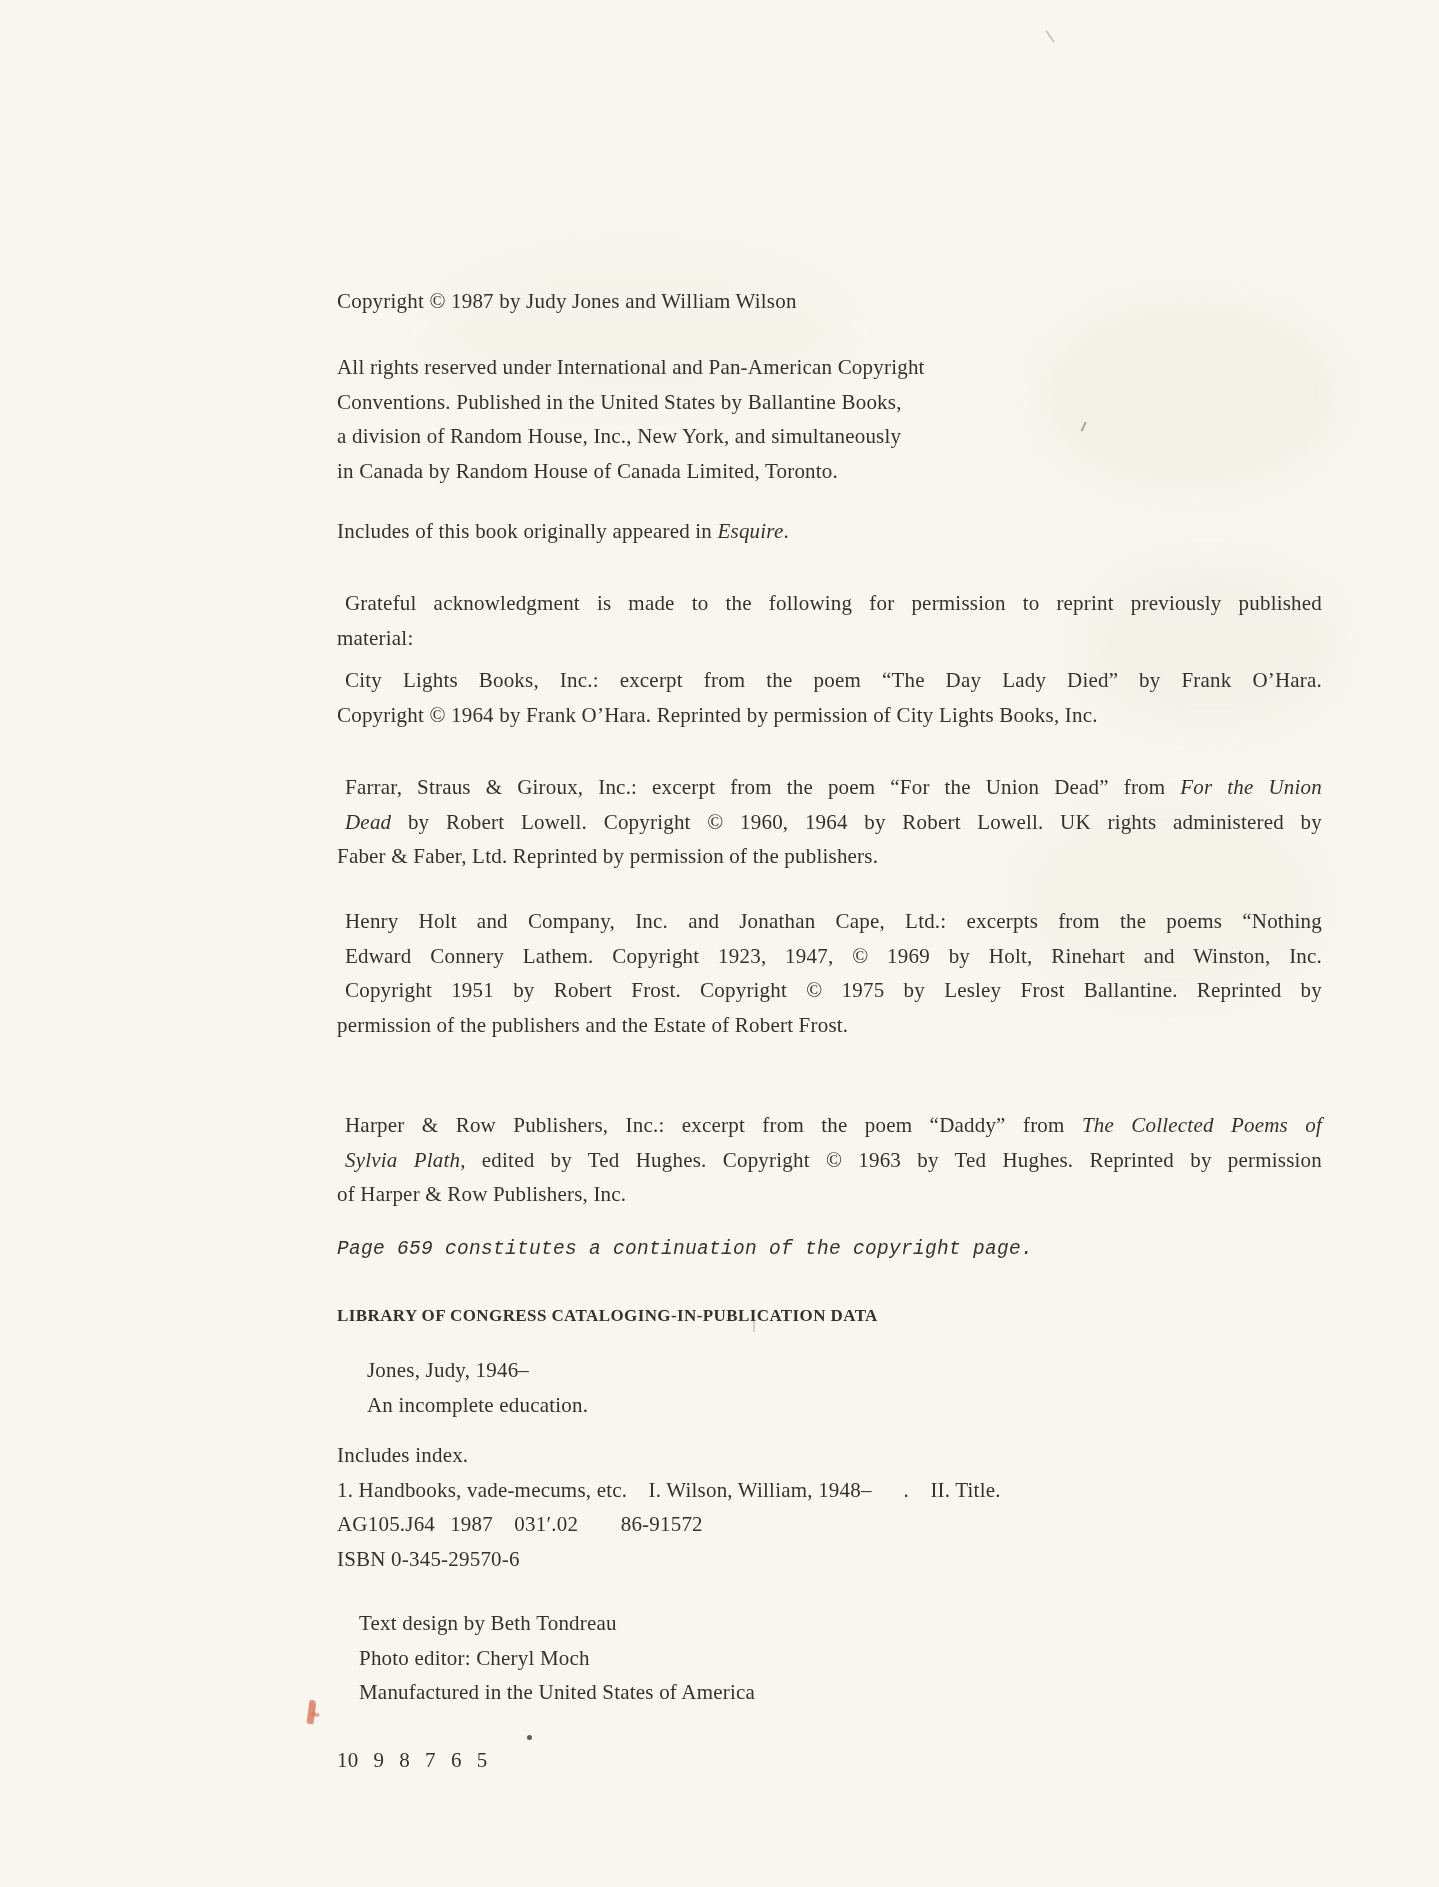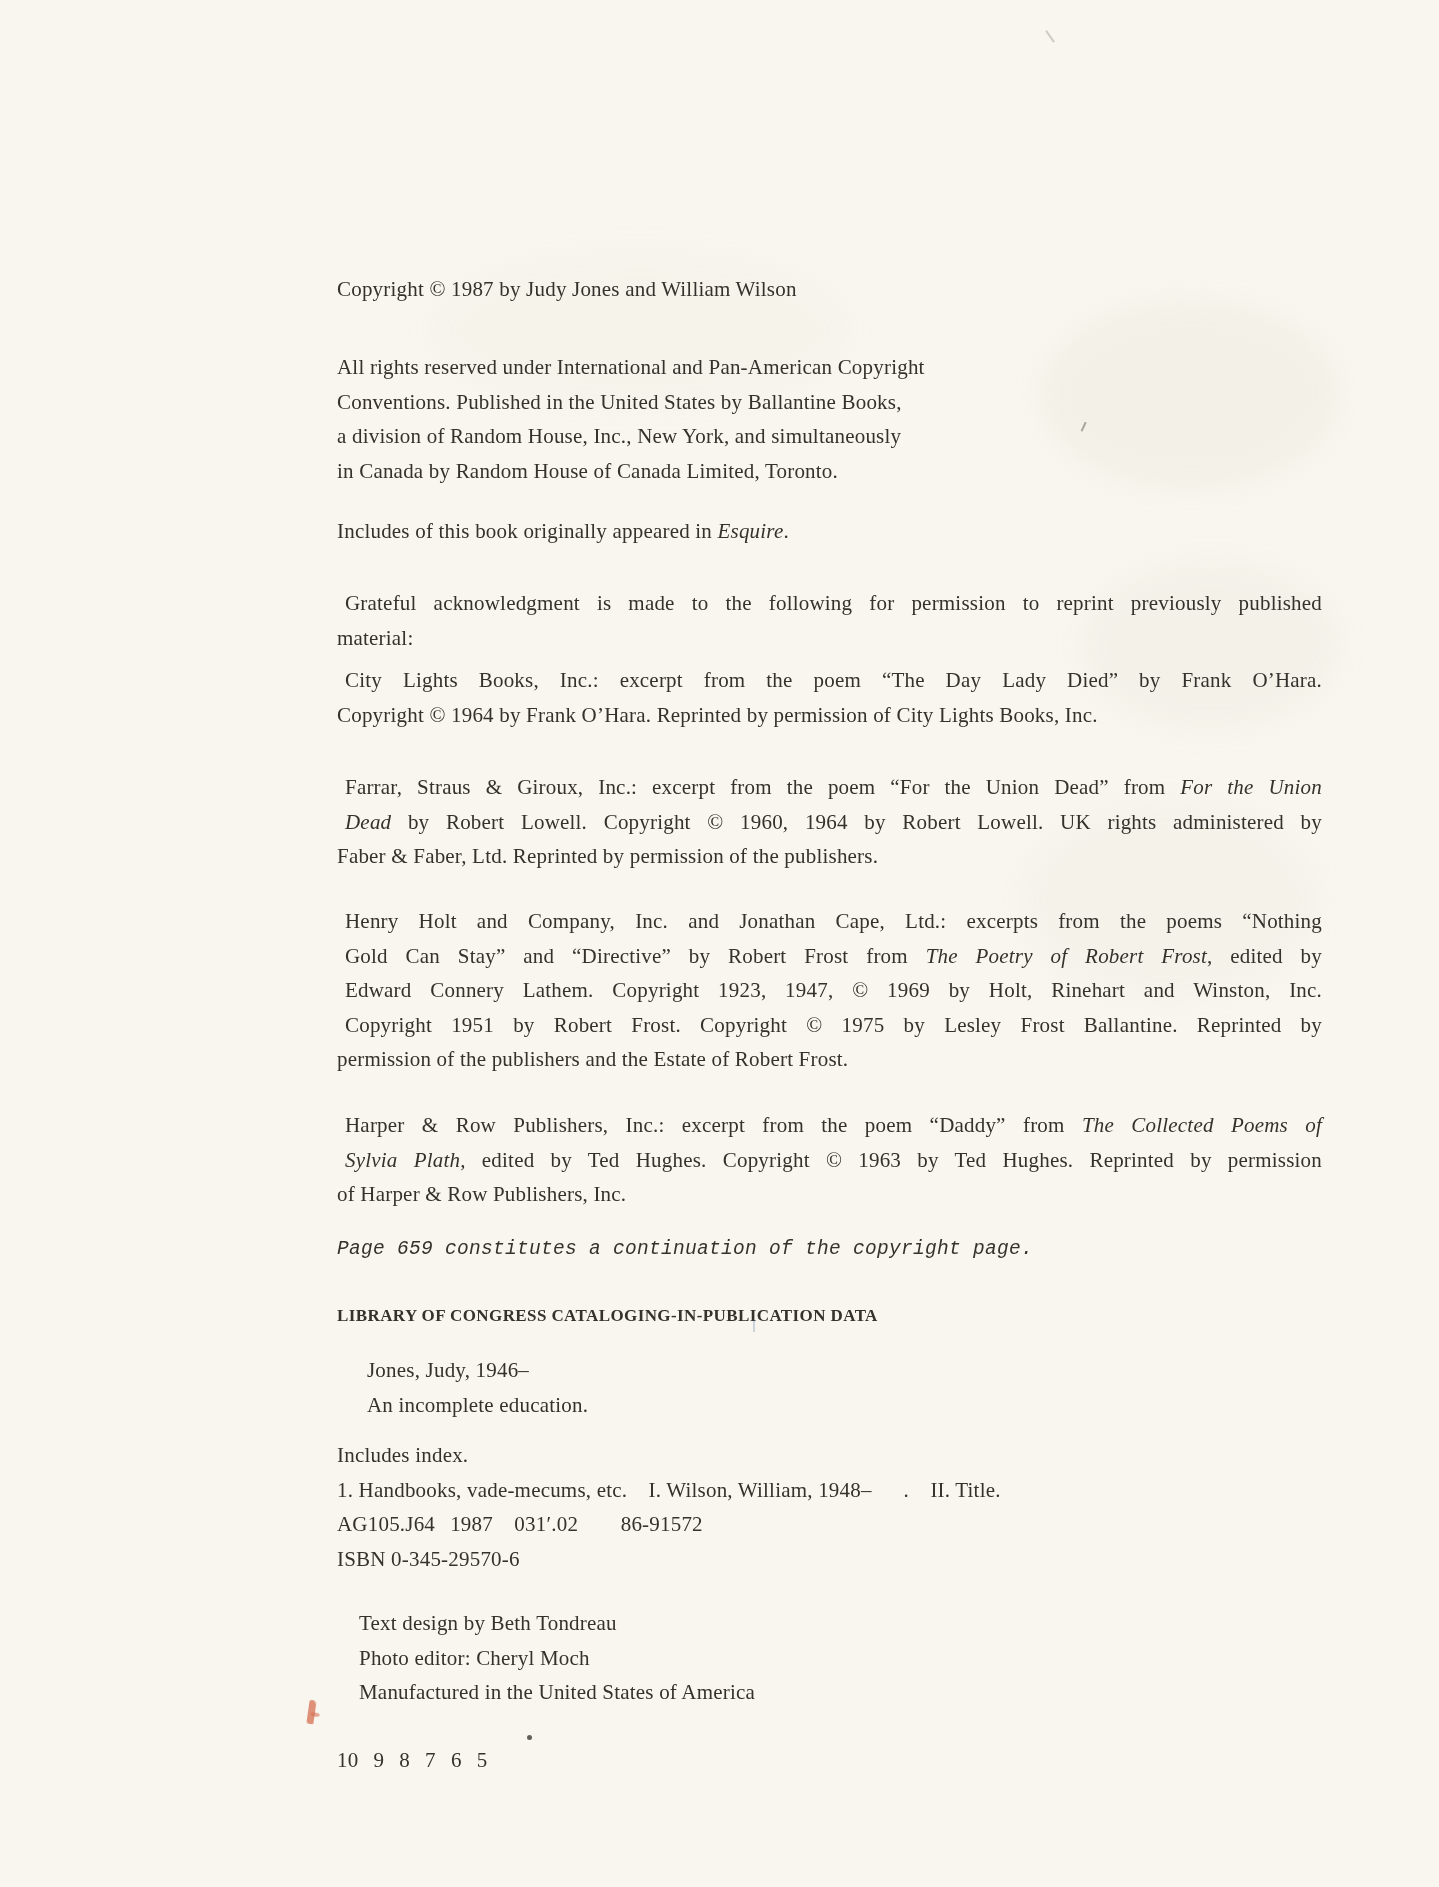--- a/index.html
+++ b/index.html
@@ -103,21 +103,21 @@
   <div class="ghost" id="ghost-b"></div>
   <div class="ghost" id="ghost-c"></div>
   <div class="ghost" id="ghost-d"></div>
 
   <div class="artifact" id="red-mark"></div>
   <div class="artifact" id="small-dot"></div>
   <div class="artifact" id="tick-mark"></div>
   <div class="artifact" id="corner-scratch"></div>
   <div class="artifact" id="blue-tick"></div>
 
-<div class="para" style="top: 272px;">
+<div class="para" style="top: 284px;">
       <div class="line"><span>Copyright © 1987 by Judy Jones and William Wilson</span></div>
     </div>
     <div class="para" style="top: 350px;">
       <div class="line"><span>All rights reserved under International and Pan-American Copyright</span></div>
       <div class="line"><span>Conventions. Published in the United States by Ballantine Books,</span></div>
       <div class="line"><span>a division of Random House, Inc., New York, and simultaneously</span></div>
       <div class="line"><span>in Canada by Random House of Canada Limited, Toronto.</span></div>
     </div>
     <div class="para" style="top: 514px;">
       <div class="line"><span>Includes of this book originally appeared in </span><em>Esquire</em><span>.</span></div>
@@ -130,21 +130,20 @@
       <div class="line j"><span>City Lights Books, Inc.: excerpt from the poem “The Day Lady Died” by Frank O’Hara.</span></div>
       <div class="line"><span>Copyright © 1964 by Frank O’Hara. Reprinted by permission of City Lights Books, Inc.</span></div>
     </div>
     <div class="para" style="top: 770px;">
       <div class="line j"><span>Farrar, Straus &amp; Giroux, Inc.: excerpt from the poem “For the Union Dead” from </span><em>For the Union</em></div>
       <div class="line j"><em>Dead</em><span> by Robert Lowell. Copyright © 1960, 1964 by Robert Lowell. UK rights administered by</span></div>
       <div class="line"><span>Faber &amp; Faber, Ltd. Reprinted by permission of the publishers.</span></div>
     </div>
     <div class="para" style="top: 904px;">
       <div class="line j"><span>Henry Holt and Company, Inc. and Jonathan Cape, Ltd.: excerpts from the poems “Nothing</span></div>
-      <div class="line j"><span>Gold Can Stay” and “Directive” by Robert Frost from </span><em>The Poetry of Robert Frost</em><span>, edited by</span></div>
       <div class="line j"><span>Edward Connery Lathem. Copyright 1923, 1947, © 1969 by Holt, Rinehart and Winston, Inc.</span></div>
       <div class="line j"><span>Copyright 1951 by Robert Frost. Copyright © 1975 by Lesley Frost Ballantine. Reprinted by</span></div>
       <div class="line"><span>permission of the publishers and the Estate of Robert Frost.</span></div>
     </div>
     <div class="para" style="top: 1108px;">
       <div class="line j"><span>Harper &amp; Row Publishers, Inc.: excerpt from the poem “Daddy” from </span><em>The Collected Poems of</em></div>
       <div class="line j"><em>Sylvia Plath,</em><span> edited by Ted Hughes. Copyright © 1963 by Ted Hughes. Reprinted by permission</span></div>
       <div class="line"><span>of Harper &amp; Row Publishers, Inc.</span></div>
     </div>
     <div class="para note" style="top: 1232px;">

